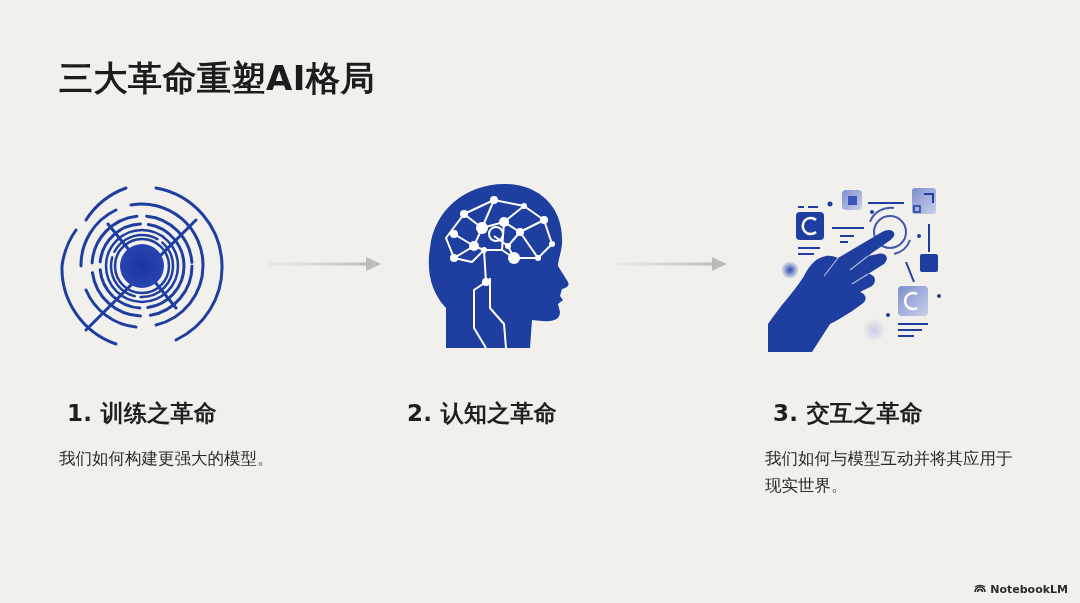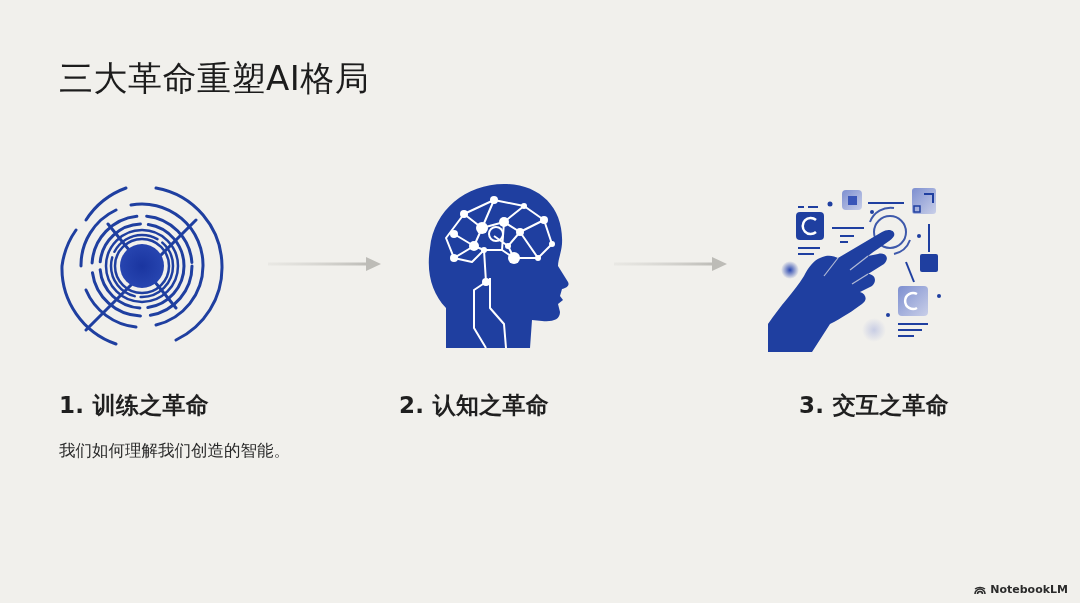--- a/index.html
+++ b/index.html
@@ -5,37 +5,37 @@
     html, body { margin:0; padding:0; }
     body {
       width:1080px; height:603px; overflow:hidden;
       background:#f1f0ec;
       font-family:"DejaVu Sans", "Liberation Sans", sans-serif;
       color:#1f1f1f;
       position:relative;
     }
     .title {
       position:absolute; left:59px; top:56px;
-      font-size:34px; font-weight:normal; letter-spacing:0.5px; color:#1c1c1c;
+      font-size:34px; font-weight:bold; letter-spacing:0.5px; color:#1c1c1c;
       margin:0;
     }
     .icon-box { position:absolute; }
     .arrow { position:absolute; }
     .col { position:absolute; top:390px; }
     .col h2 {
-      margin:0; font-size:23px; font-weight:bold; color:#1f1f1f;
+      margin:8px; font-size:23px; font-weight:bold; color:#1f1f1f;
       letter-spacing:0.3px;
     }
     .col p {
       margin:16px 0 0 0; font-size:16.5px; line-height:27px; color:#2a2a2a;
     }
     .brand {
       position:absolute; right:12px; bottom:7px;
       font-size:11px; font-weight:bold; color:#2b2b2b;
-      display:flex; align-items:center; gap:4px;
+      display:flex; align-items:flex-start; gap:4px;
     }
   </style>
 </head>
 <body>
 
 <h1 class="title">三大革命重塑AI格局</h1>
 
 <div class="icon-box" style="left:56px; top:180px; width:172px; height:172px;">
   <svg width="172" height="172" viewBox="0 0 172 172">
     <defs>
@@ -177,29 +177,30 @@
     <g stroke="#f1f0ec" stroke-width="1.2" fill="none" opacity="0.7">
       <path d="M74 76 L60 94"></path>
       <path d="M104 74 L86 88"></path>
       <path d="M104 92 L88 102"></path>
     </g>
   </svg>
 </div>
 
 <div class="col" style="left:59px; width:300px;">
   <h2>1. 训练之革命</h2>
-  <p>我们如何理解我们创造的智能。</p>
+  <p>我们如何构建更强大的模型。</p>
 </div>
 
 <div class="col" style="left:399px; width:230px;">
   <h2>2. 认知之革命</h2>
 </div>
 
-<div class="col" style="left:799px; width:250px;">
+<div class="col" style="left:765px; width:250px;">
   <h2>3. 交互之革命</h2>
+  <p>我们如何与模型互动并将其应用于现实世界。</p>
 </div>
 
 <div class="brand">
   <svg width="12" height="9" viewBox="0 0 12 9">
     <path d="M1 9 A5 5 0 0 1 11 9" stroke="#2b2b2b" stroke-width="1.6" fill="none"></path>
     <path d="M3.5 9 A2.5 2.5 0 0 1 8.5 9" stroke="#2b2b2b" stroke-width="1.6" fill="none"></path>
     <path d="M1 4 A7 5 0 0 1 11 4" stroke="#2b2b2b" stroke-width="1.4" fill="none"></path>
   </svg>
   <span>NotebookLM</span>
 </div>

